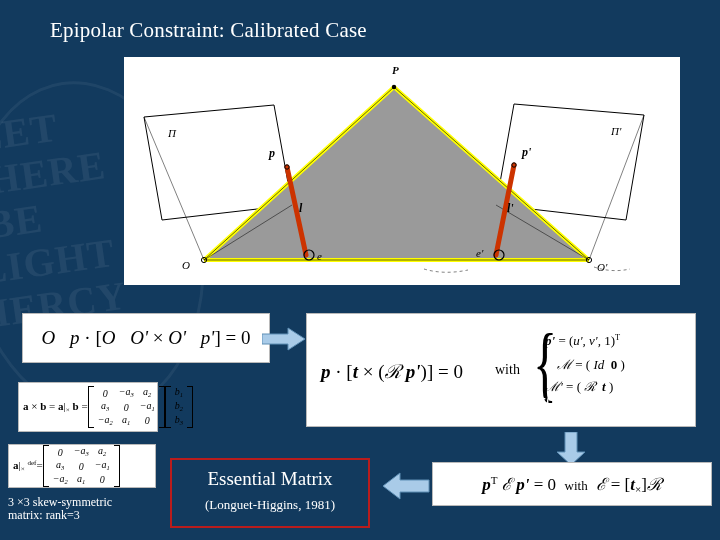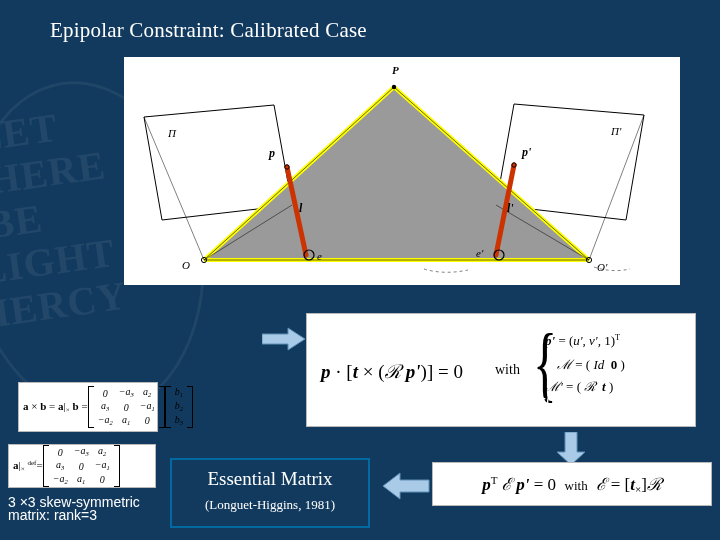--- a/index.html
+++ b/index.html
@@ -141,32 +141,32 @@
     font-size: 10px;
     line-height: 11px;
   }
 
   
   .caption-skew {
     position: absolute;
     left: 8px; top: 496px;
     width: 152px;
     color: #ffffff;
-    font-family: Liberation Sans, sans-serif;
-    font-size: 14px;
+    font-family: Liberation Serif, serif;
+    font-size: 12px;
     line-height: 13px;
   }
 
   
   .essential {
     position: absolute;
     left: 170px; top: 458px;
     width: 200px; height: 70px;
     background: #123a5e;
-    border: 2px solid #0369a1;
+    border: 2px solid #b91c1c;
     box-sizing: border-box;
     padding-top: 8px;
   }
   .essential .e-title {
     color: #ffffff;
     font-family: "Liberation Serif", serif;
     font-size: 19px;
     text-align: center;
   }
   .essential .e-sub {
@@ -252,20 +252,25 @@
       <text class="fig-label" x="383" y="155" font-size="12" font-style="italic" font-weight="bold" fill="#000">l'</text>
       <text class="fig-label" x="193" y="203" font-size="11" font-style="italic" fill="#000">e</text>
       <text class="fig-label" x="352" y="200" font-size="11" font-style="italic" fill="#000">e'</text>
       <text class="fig-label" x="58" y="212" font-size="11" font-style="italic" fill="#000">O</text>
       <text class="fig-label" x="473" y="214" font-size="11" font-style="italic" fill="#000">O'</text>
       <text class="fig-label" x="44" y="80" font-size="11" font-style="italic" fill="#000">Π</text>
       <text class="fig-label" x="487" y="78" font-size="11" font-style="italic" fill="#000">Π'</text>
     </svg>
   </div>
 
+  <div class="eqbox eq1">
+    <div class="mathimg big">
+      <span style="font-style:italic;">O⃗p</span> · [<span style="font-style:italic;">O⃗O'</span> × <span style="font-style:italic;">O'⃗p'</span>] = 0
+    </div>
+  </div>
 
   <div class="arrow" style="left:262px; top:327px;">
     <svg width="44" height="24" viewBox="0 0 44 24">
       <polygon points="0,7 26,7 26,1 43,12 26,23 26,17 0,17" fill="#a9cbe8" stroke="#5e8fb5" stroke-width="1"></polygon>
     </svg>
   </div>
 
   <div class="eqbox eq2">
     <div style="position:absolute; left:14px; top:44px; font-size:19px;" class="mathimg">
       <span class="vecbold" style="font-style:italic;">p</span> · [<span class="vecbold" style="font-style:italic;">t</span> × (<span style="font-style:italic;">ℛ</span> <span class="vecbold" style="font-style:italic;">p'</span>)] = 0

